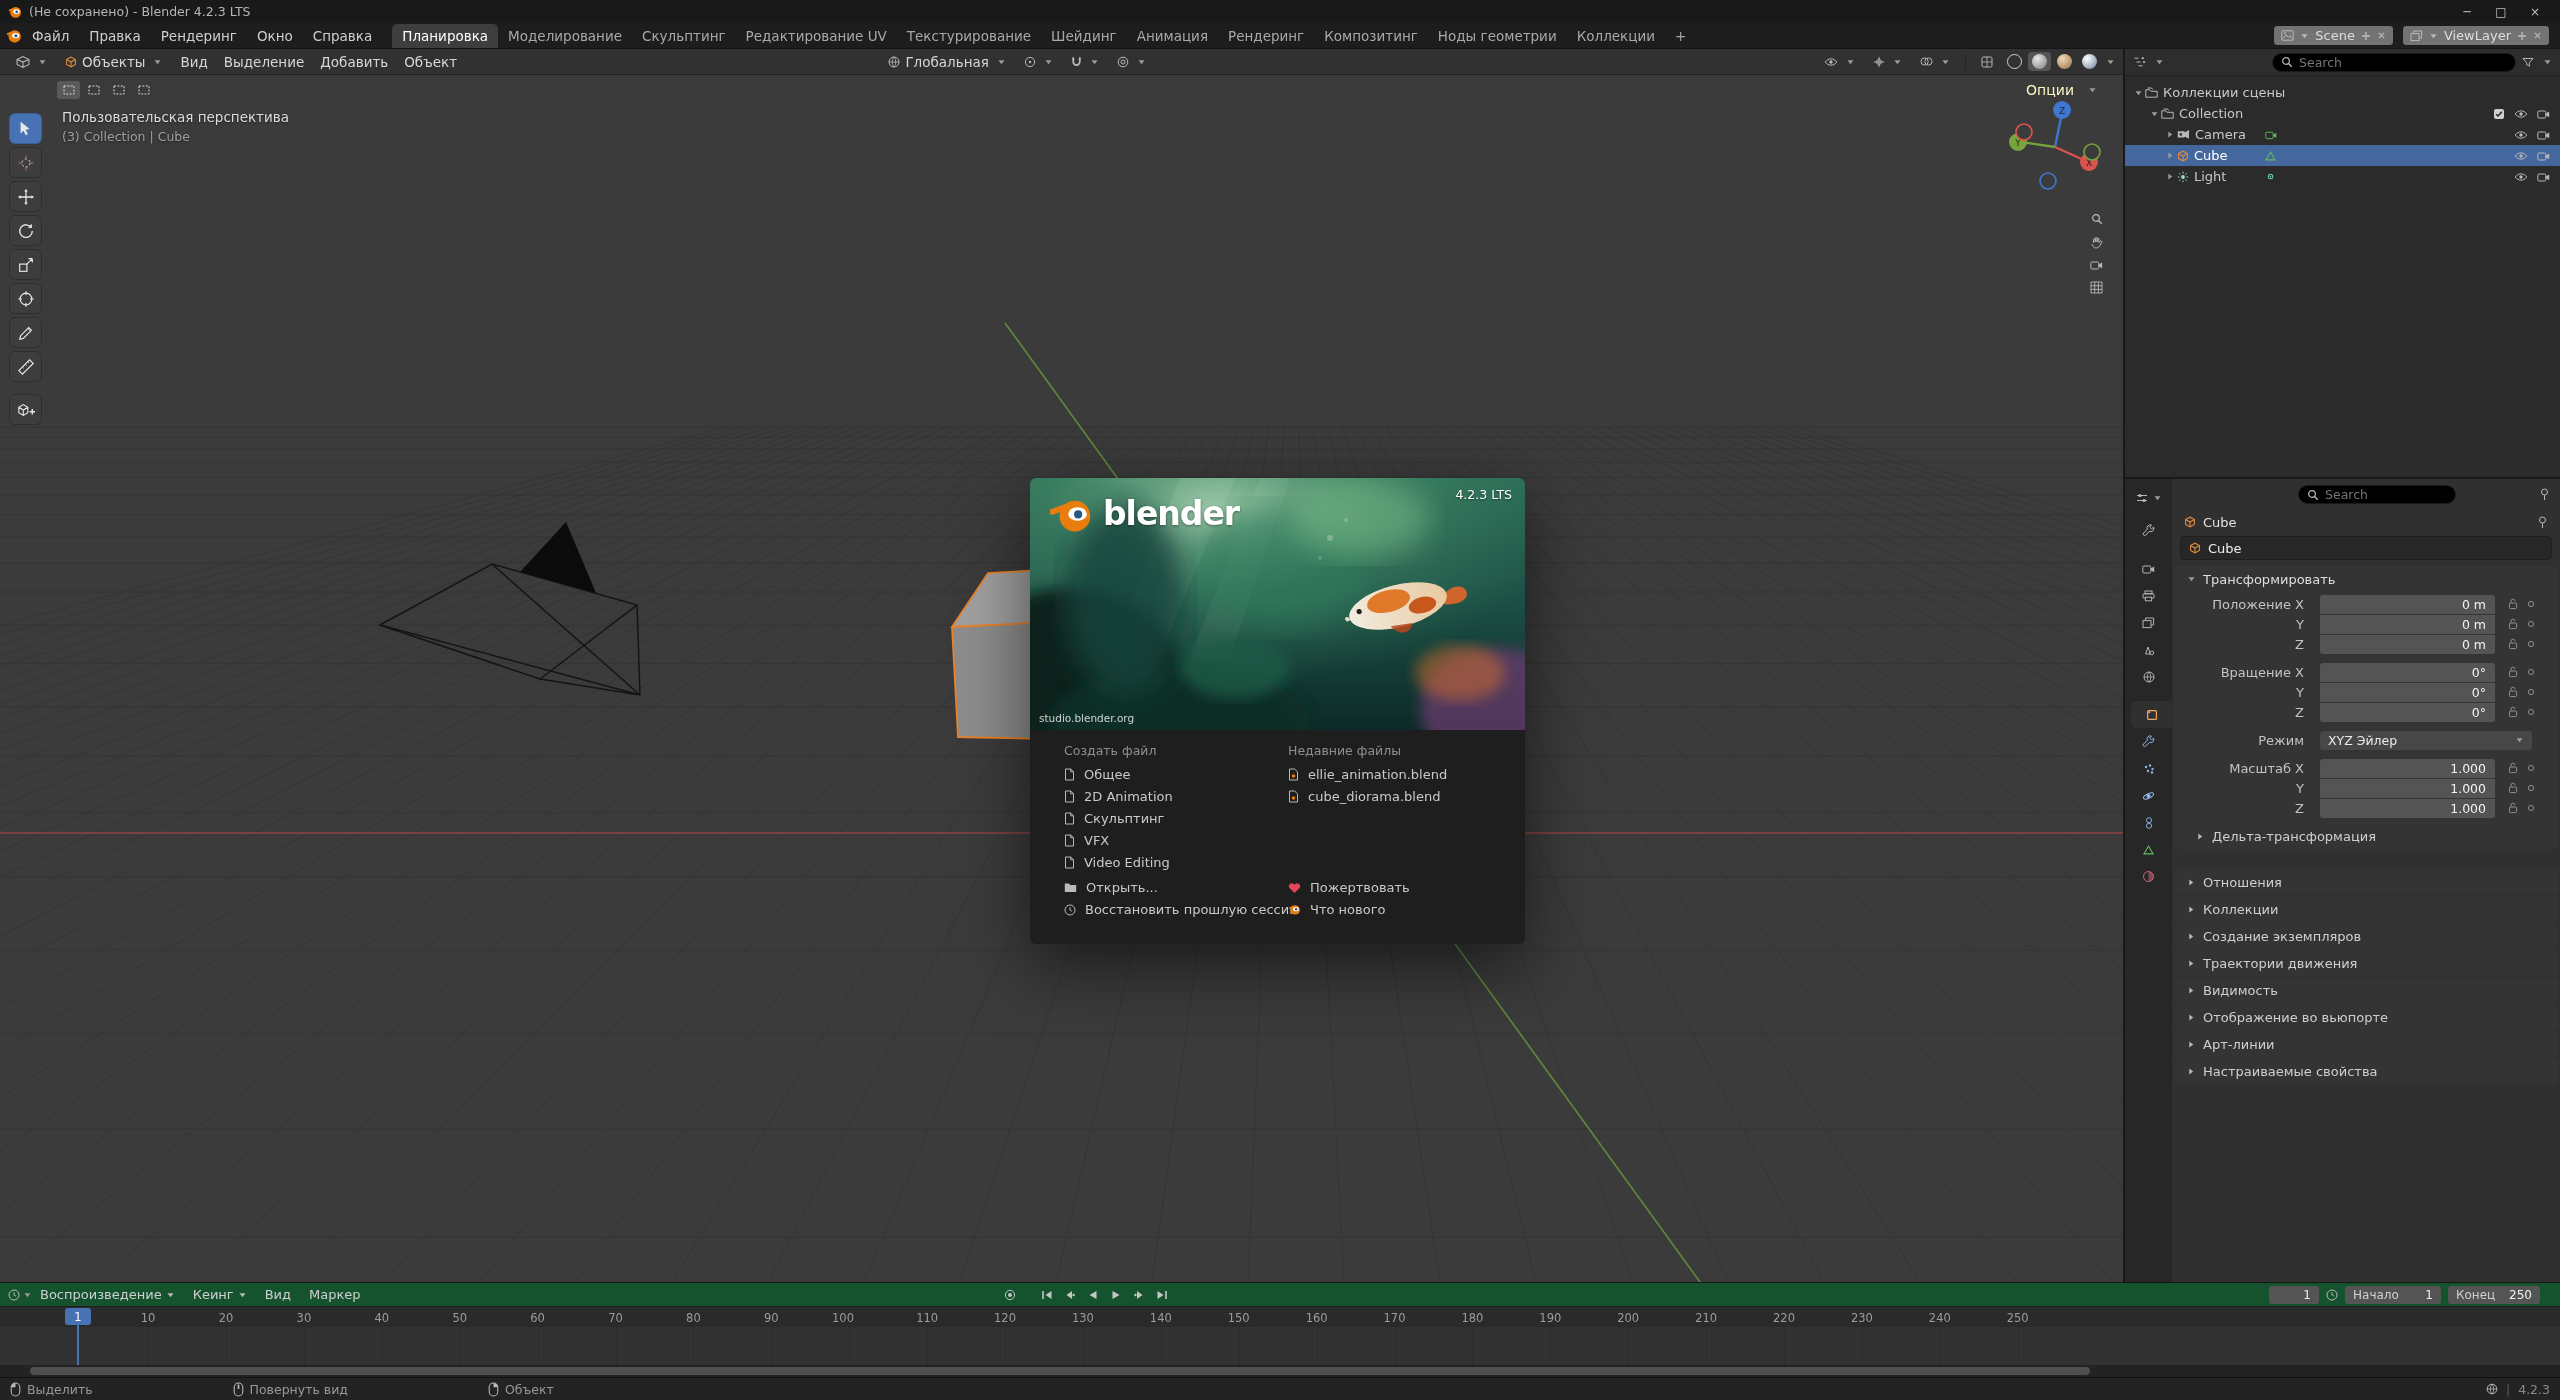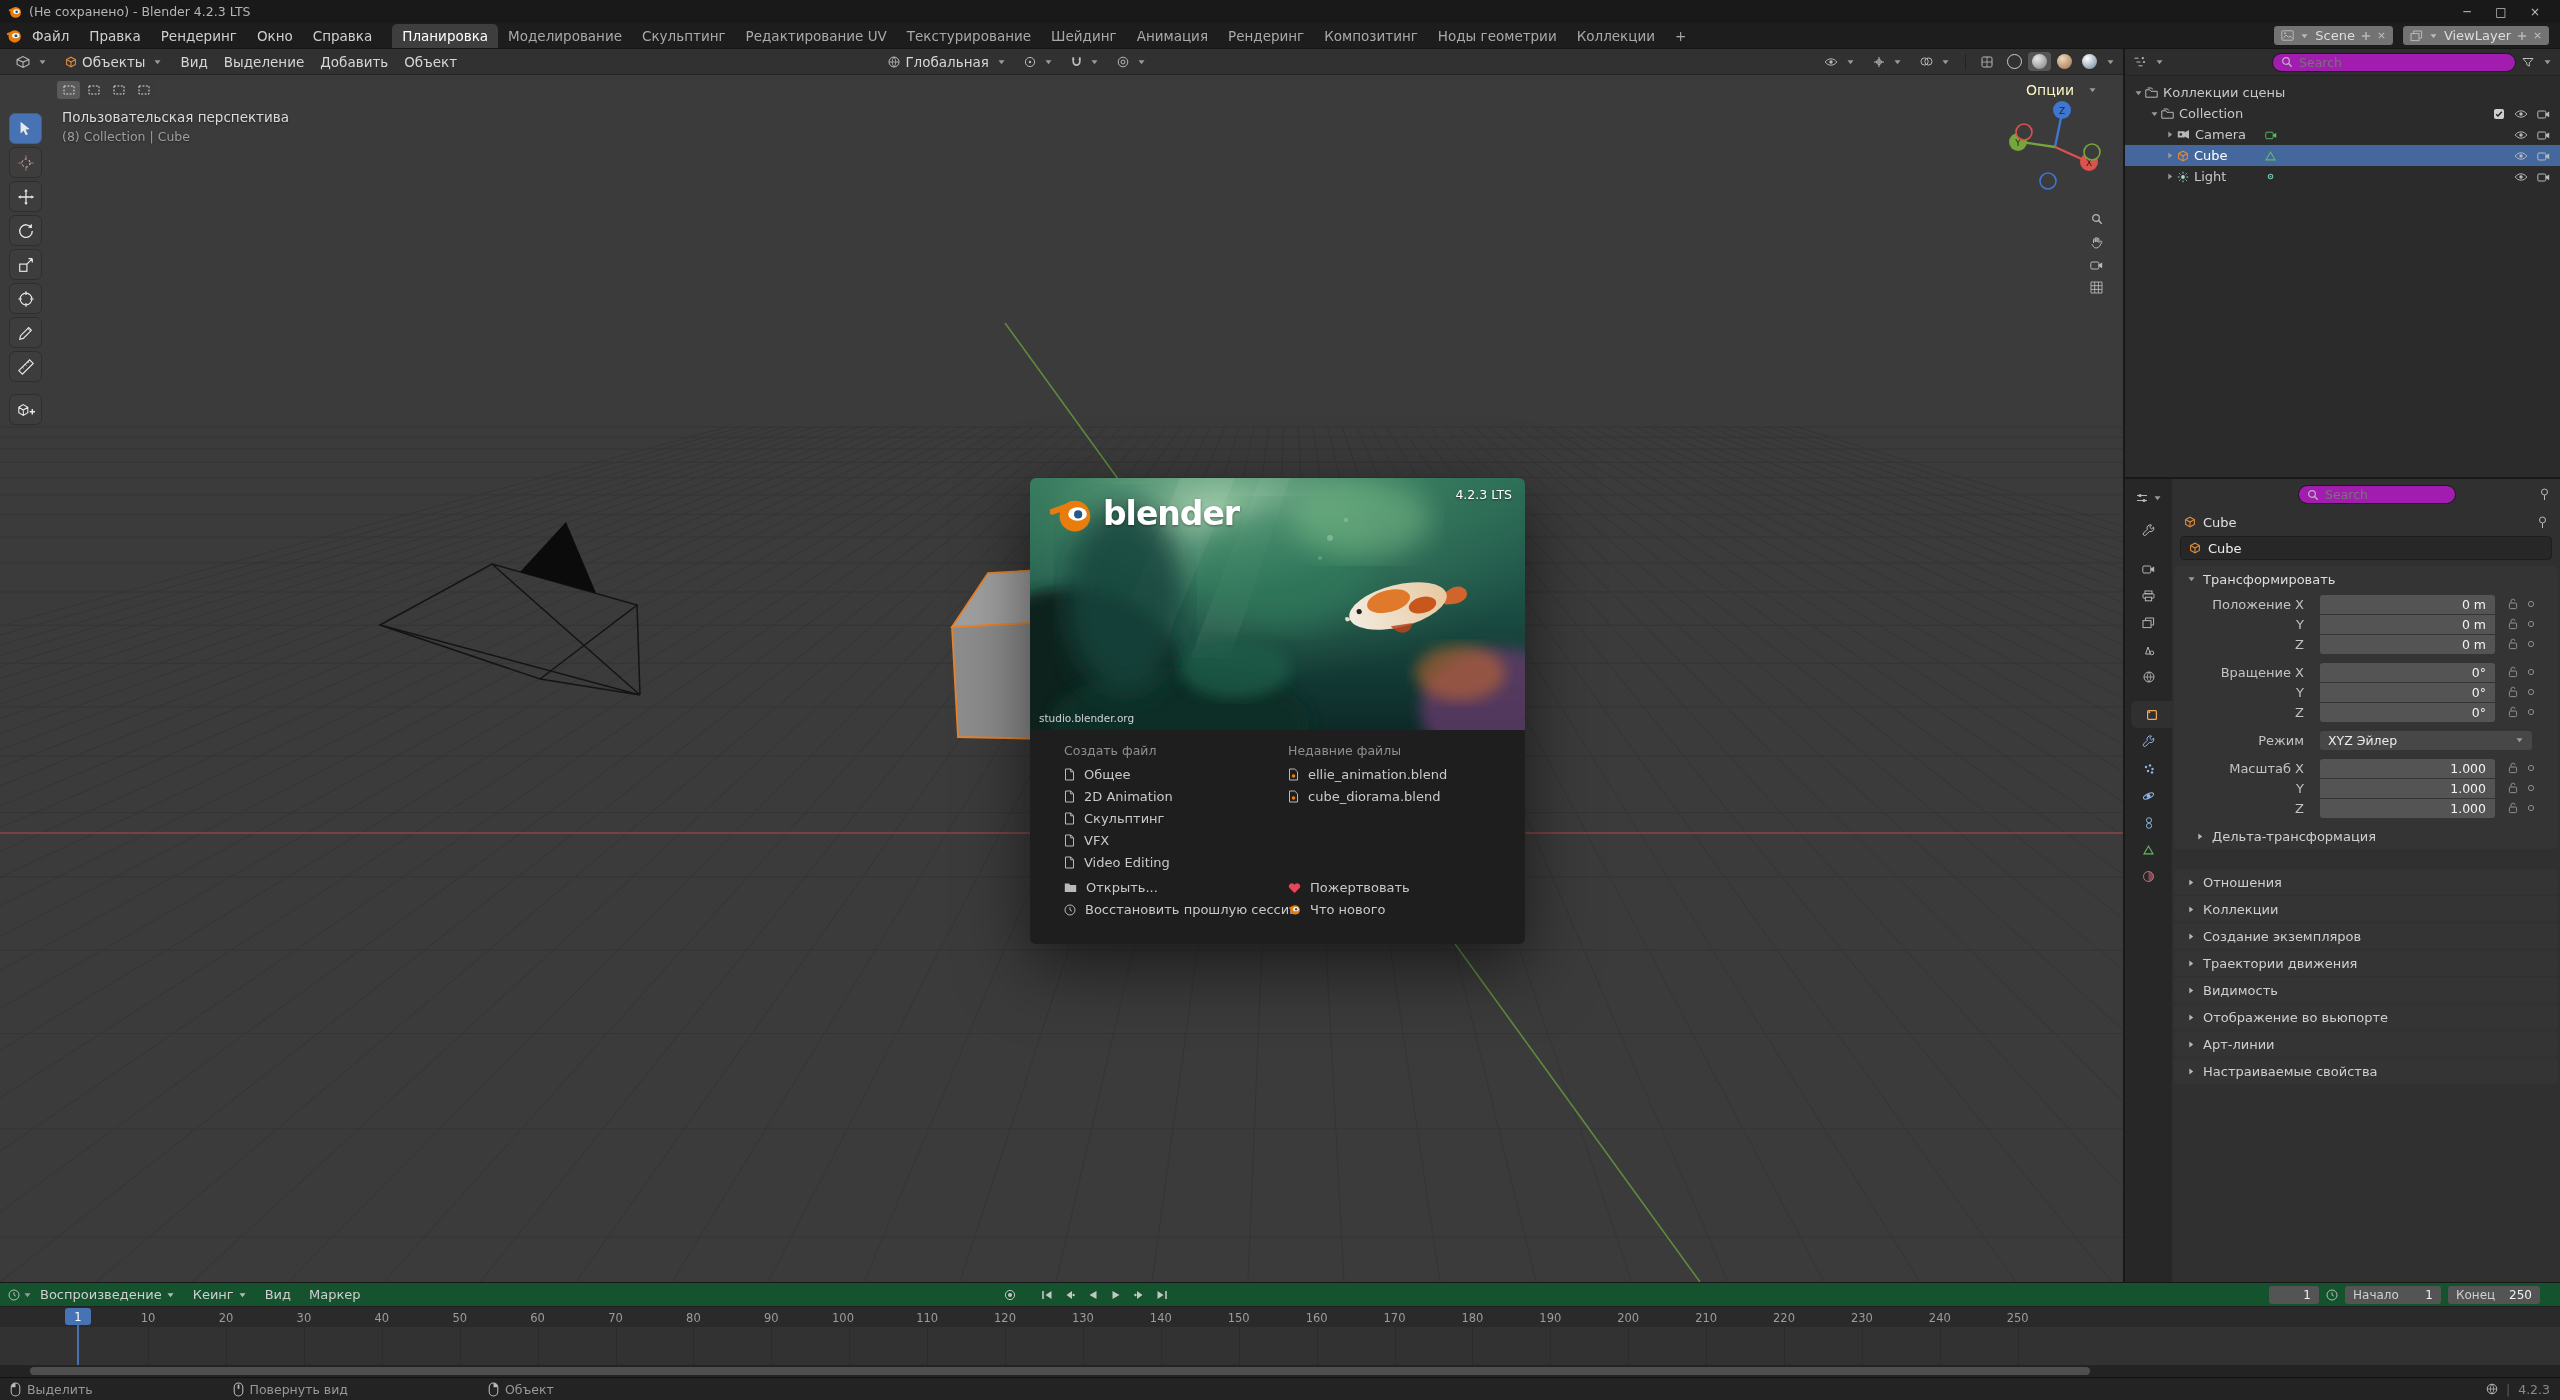--- a/index.html
+++ b/index.html
@@ -50,21 +50,21 @@
   #splash-version{position:absolute;right:13px;top:9px;font-size:12.5px;color:#ffffff;text-shadow:0 1px 2px rgba(0,0,0,.5)}
   #splash-credit{position:absolute;left:9px;bottom:6px;font-size:10.5px;color:rgba(255,255,255,.78)}
   #splash-body{position:relative;height:214px;font-size:13px;color:#c9c9c9}
   .sp-col{position:absolute}
   .sp-title{color:#8f8f8f;margin-bottom:9px;font-size:12.5px}
   .sp-item{display:flex;align-items:center;gap:9px;height:15px;margin-bottom:7px;white-space:nowrap}
   
   #right-col{width:437px;display:flex;flex-direction:column;border-left:2px solid #191919;background:#2b2b2b}
   #outliner{height:430px;border-bottom:2px solid #191919;background:#2b2b2b;font-size:13px;position:relative}
   #outliner-header{height:27px;background:#2d2d2d;border-bottom:1px solid #222222;display:flex;align-items:center;padding:0 8px;gap:6px}
-  .search-box{display:flex;align-items:center;gap:6px;background:#a21caf;border:1px solid #1a1a1a;border-radius:10px;height:19px;padding:0 8px;color:#8b8b8b}
+  .search-box{display:flex;align-items:center;gap:6px;background:#000000;border:1px solid #1a1a1a;border-radius:10px;height:19px;padding:0 8px;color:#8b8b8b}
   .search-box input{background:none;border:none;outline:none;color:#cccccc;font-family:inherit;font-size:12.5px;width:100%}
   #outliner-rows{padding-top:6px}
   .out-row{height:21px;display:flex;align-items:center;position:relative;color:#c8c8c8}
   .out-row.selected{background:#44689e;color:#ffffff}
   .out-row .lbl{margin-left:5px;white-space:nowrap}
   .out-caret{width:14px;display:flex;justify-content:center;color:#9a9a9a}
   .out-badge{position:absolute;left:140px;display:flex}
   .out-right{position:absolute;right:10px;display:flex;gap:9px;color:#9d9d9d}
   
   #properties{flex:1;position:relative;background:#303030;font-size:13px}
@@ -572,21 +572,21 @@
           <div class="tool-btn gap-top">
             <svg width="20" height="18" viewBox="0 0 22 20">
               <path d="M3 7l5-3 5 3v6l-5 3-5-3zM3 7l5 3 5-3M8 10v6" fill="none" stroke="#e8e8e8" stroke-width="1.2"></path>
               <path d="M15 12h6M18 9v6" stroke="#e8e8e8" stroke-width="1.6"></path>
             </svg>
           </div>
         </div>
 
       <div class="vp-float" id="overlay-text">
         <div class="l1">Пользовательская перспектива</div>
-        <div class="l2">(8) Collection | Cube</div>
+        <div class="l2">(3) Collection | Cube</div>
       </div>
 
       <svg class="vp-float" id="nav-gizmo" width="104" height="104" viewBox="0 0 104 104">
         <g stroke-width="2.4">
           <line x1="52" y1="54" x2="59" y2="20" stroke="#3f76cf"></line>
           <line x1="52" y1="54" x2="18" y2="49" stroke="#77a43c"></line>
           <line x1="52" y1="54" x2="83" y2="68" stroke="#d9534f"></line>
         </g>
         <circle cx="59" cy="17" r="9" fill="#3f76cf"></circle>
           <text x="59" y="21" font-size="9" fill="#16253f" text-anchor="middle">Z</text>

